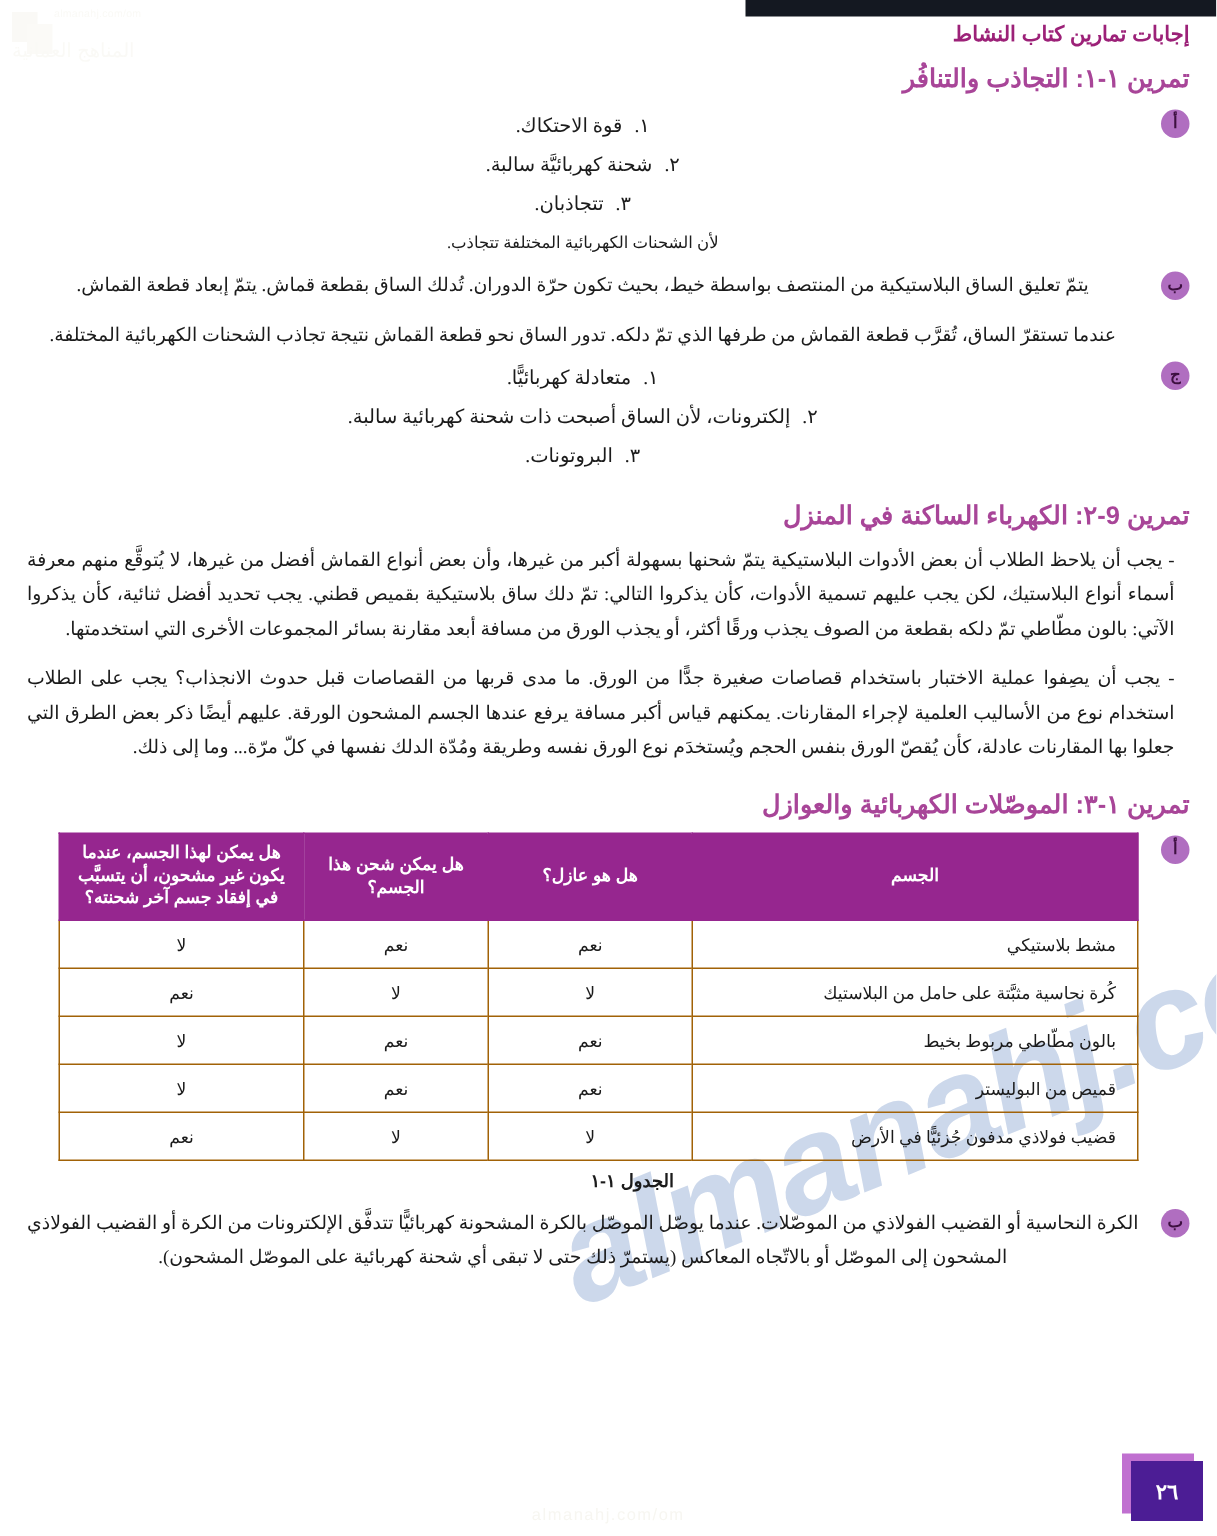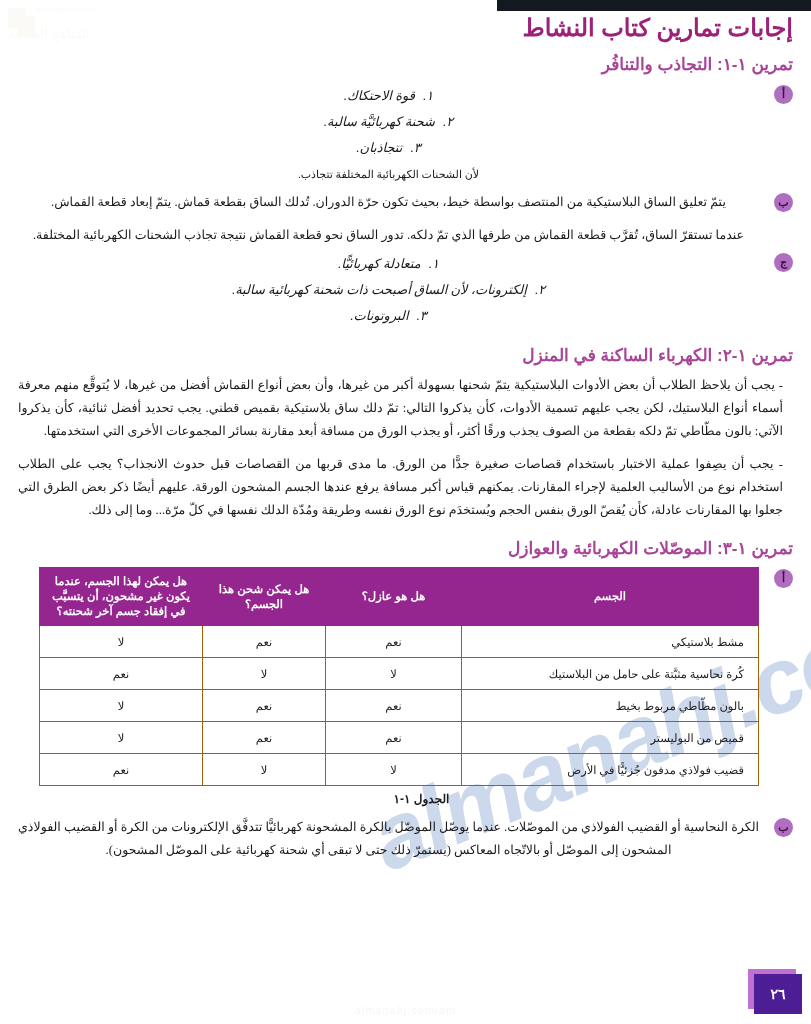--- a/index.html
+++ b/index.html
@@ -102,21 +102,21 @@
     position: absolute;
     top: 14px;
     right: 18px;
     left: 18px;
   }
 
   .doc-title {
     color: #9c2178;
     font-family: "Liberation Sans", sans-serif;
     font-weight: bold;
-    font-size: 24px;
+    font-size: 14px;
     text-align: right;
     margin: 0 0 12px 0;
     letter-spacing: 0px;
   }
 
   .ex-title {
     color: #a84598;
     font-family: "Liberation Sans", sans-serif;
     font-weight: bold;
     font-size: 17px;
@@ -144,21 +144,20 @@
     font-size: 11px;
     line-height: 19px;
     text-align: center;
     font-weight: bold;
   }
 
   .num-list {
     margin: 0;
     padding: 0;
     list-style: none;
-    font-style: italic;
   }
   .num-list li {
     font-size: 13px;
     color: #1b1b1b;
     line-height: 26px;
     text-align: center;
     white-space: nowrap;
   }
   .num-list li .n { margin-left: 8px; }
 
@@ -301,21 +300,21 @@
 
     <div class="block">
       <span class="marker">ج</span>
       <ul class="num-list">
         <li><span class="n">١.</span><span>متعادلة كهربائيًّا.</span></li>
         <li><span class="n">٢.</span><span>إلكترونات، لأن الساق أصبحت ذات شحنة كهربائية سالبة.</span></li>
         <li><span class="n">٣.</span><span>البروتونات.</span></li>
       </ul>
     </div>
 
-    <h2 class="ex-title">تمرين ١-٢: الكهرباء الساكنة في المنزل</h2>
+    <h2 class="ex-title">تمرين 9-٢: الكهرباء الساكنة في المنزل</h2>
 
     <div class="dash-block">
       <p class="para">- يجب أن يلاحظ الطلاب أن بعض الأدوات البلاستيكية يتمّ شحنها بسهولة أكبر من غيرها، وأن بعض أنواع القماش أفضل من غيرها، لا يُتوقَّع منهم معرفة أسماء أنواع البلاستيك، لكن يجب عليهم تسمية الأدوات، كأن يذكروا التالي: تمّ دلك ساق بلاستيكية بقميص قطني. يجب تحديد أفضل ثنائية، كأن يذكروا الآتي: بالون مطّاطي تمّ دلكه بقطعة من الصوف يجذب ورقًا أكثر، أو يجذب الورق من مسافة أبعد مقارنة بسائر المجموعات الأخرى التي استخدمتها.</p>
       <p class="para">- يجب أن يصِفوا عملية الاختبار باستخدام قصاصات صغيرة جدًّا من الورق. ما مدى قربها من القصاصات قبل حدوث الانجذاب؟ يجب على الطلاب استخدام نوع من الأساليب العلمية لإجراء المقارنات. يمكنهم قياس أكبر مسافة يرفع عندها الجسم المشحون الورقة. عليهم أيضًا ذكر بعض الطرق التي جعلوا بها المقارنات عادلة، كأن يُقصّ الورق بنفس الحجم ويُستخدَم نوع الورق نفسه وطريقة ومُدّة الدلك نفسها في كلّ مرّة... وما إلى ذلك.</p>
     </div>
 
     <h2 class="ex-title">تمرين ١-٣: الموصّلات الكهربائية والعوازل</h2>
 
     <div class="table-wrap">
       <span class="marker">أ</span>

